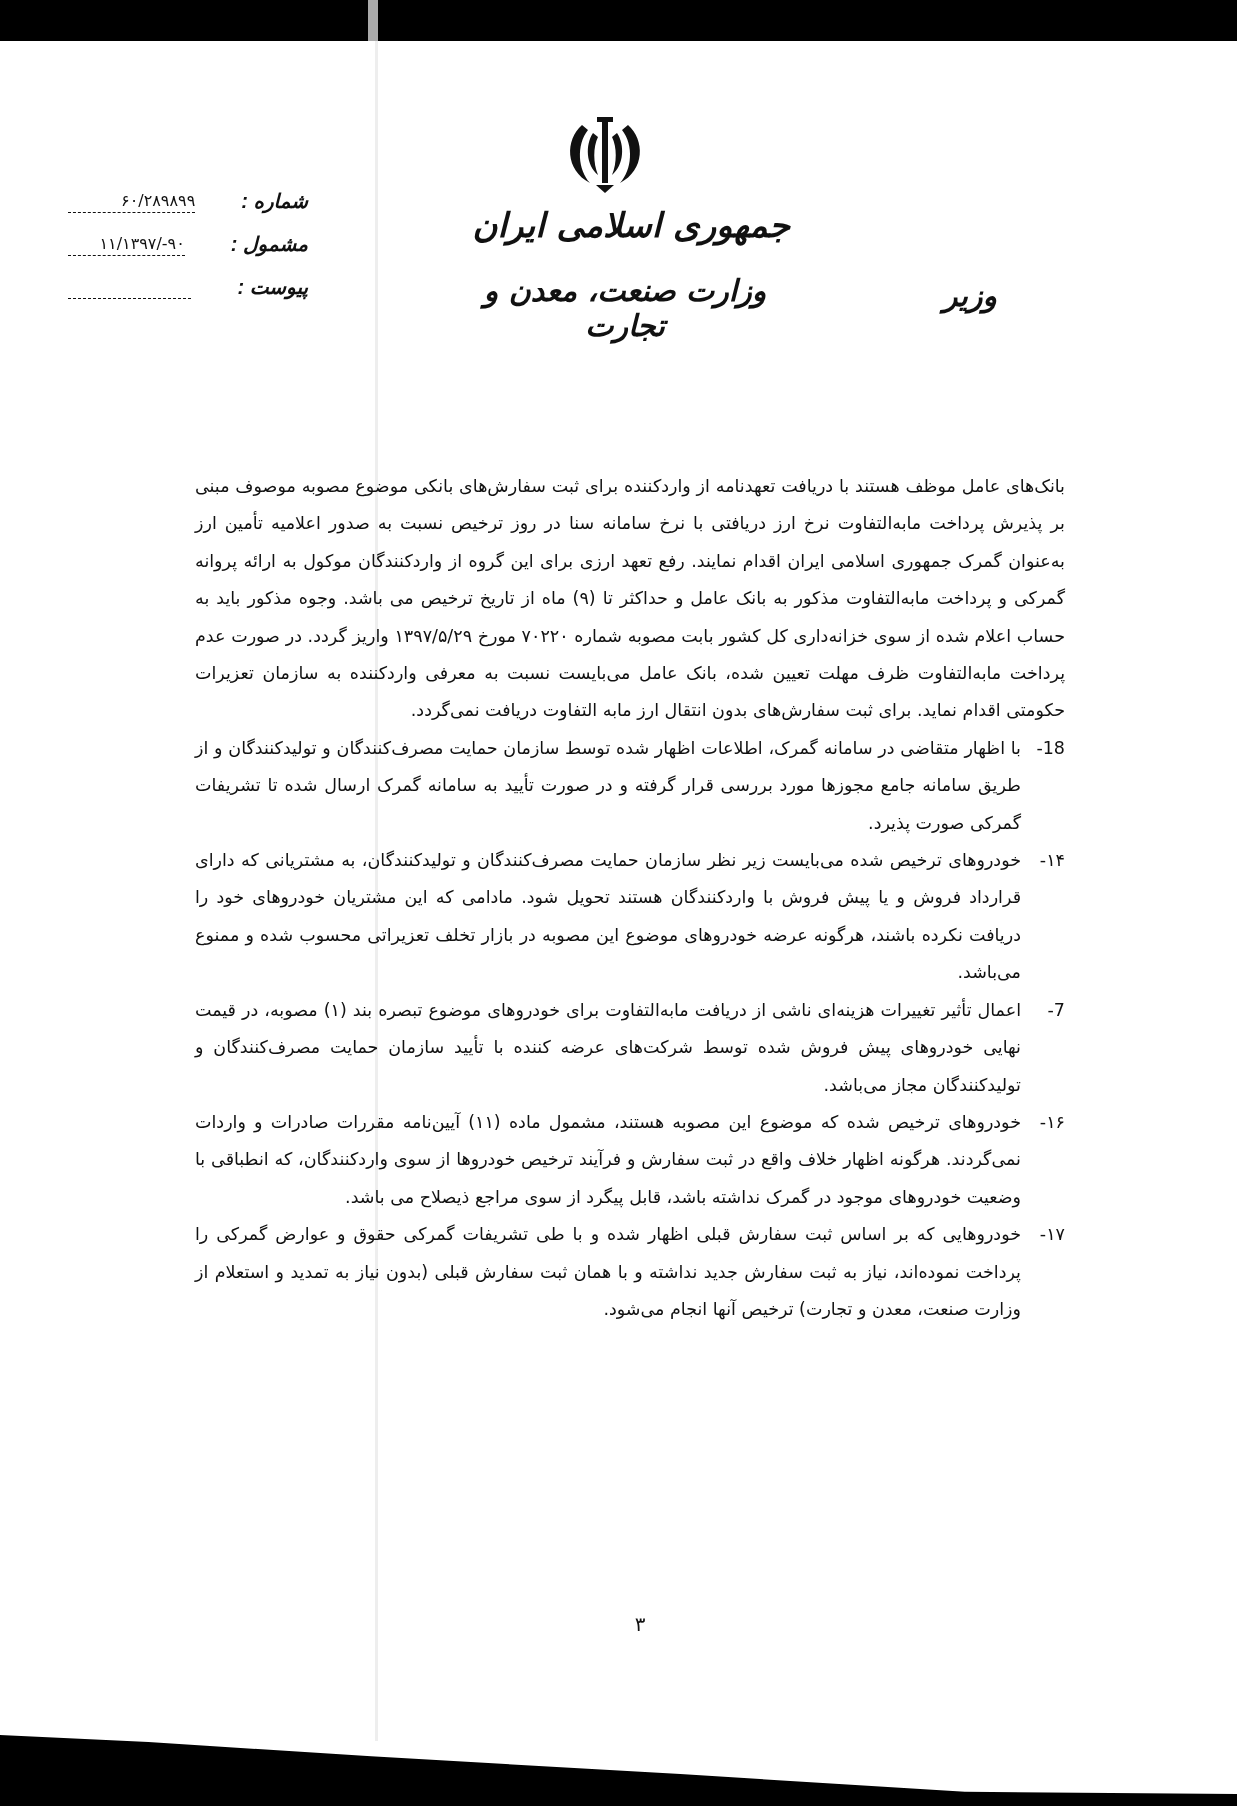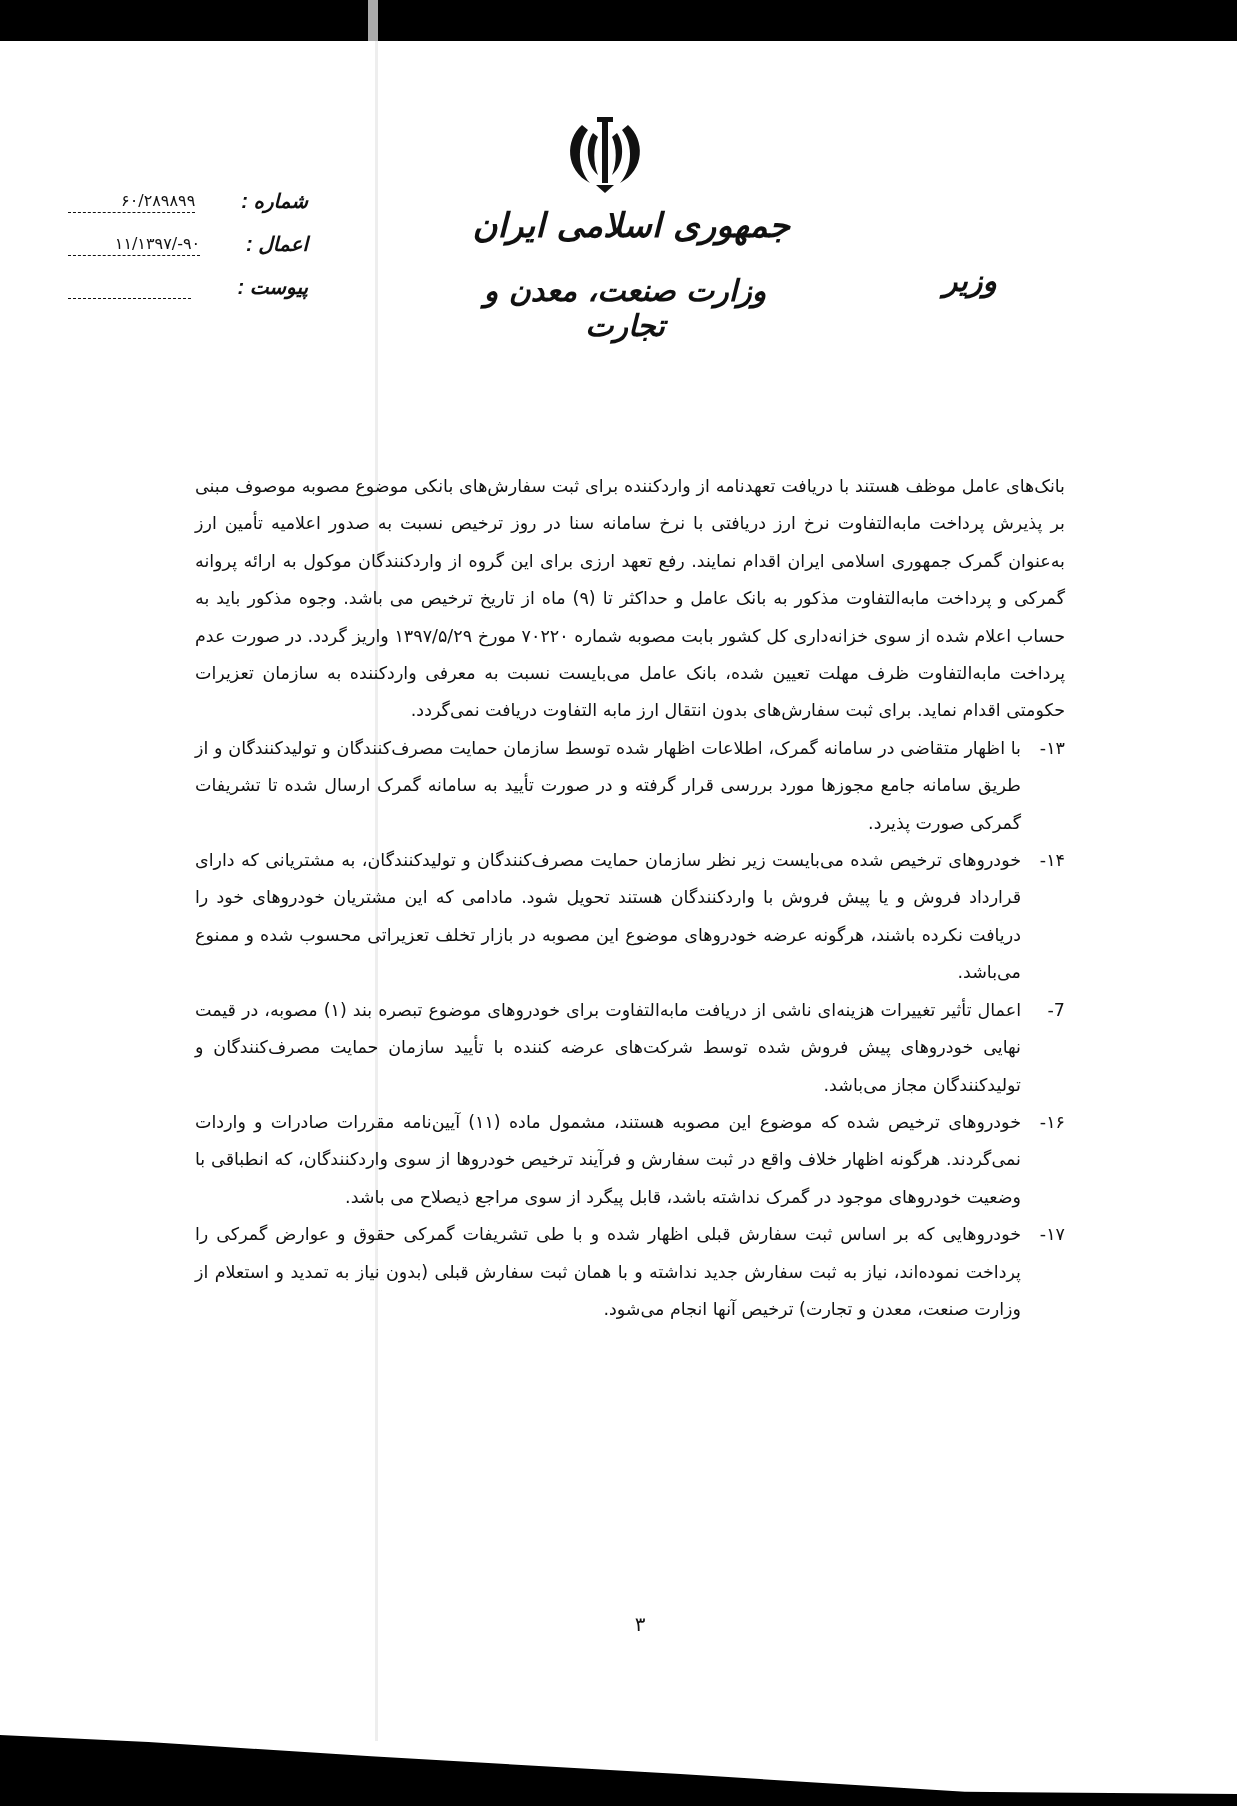--- a/index.html
+++ b/index.html
@@ -22,21 +22,21 @@
     position:absolute; left:470px; top:205px; width:320px; text-align:right;
     font-family:"DejaVu Serif", serif; font-style:italic; font-size:34px; font-weight:bold;
     direction:rtl;
   }
   .header-line2 {
     position:absolute; left:440px; top:273px; width:370px; text-align:center;
     font-family:"DejaVu Serif", serif; font-style:italic; font-size:30px; font-weight:bold;
     direction:rtl;
   }
   .minister {
-    position:absolute; left:930px; top:263px; width:80px; text-align:center;
+    position:absolute; left:930px; top:278px; width:80px; text-align:center;
     font-family:"DejaVu Serif", serif; font-style:italic; font-size:30px; font-weight:bold;
     direction:rtl;
   }
 
   .meta { position:absolute; left:68px; top:170px; width:240px; direction:rtl; }
   .meta-row { display:flex; align-items:flex-end; height:43px; }
   .meta-label {
     font-family:Liberation Sans, sans-serif; font-style:italic; font-size:20px; font-weight:bold;
     white-space:nowrap; padding-left:6px;margin-left:40px;
   }
@@ -78,35 +78,35 @@
 <div class="header-line1">جمهوری اسلامی ایران</div>
 <div class="header-line2">وزارت صنعت، معدن و تجارت</div>
 <div class="minister">وزیر</div>
 
 <div class="meta">
   <div class="meta-row">
     <span class="meta-label">شماره :</span>
     <span class="meta-value">۶۰/۲۸۹۸۹۹</span>
   </div>
   <div class="meta-row">
-    <span class="meta-label">اعمال :</span>
+    <span class="meta-label">مشمول :</span>
     <span class="meta-value">۹۰-/۱۱/۱۳۹۷</span>
   </div>
   <div class="meta-row">
     <span class="meta-label">پیوست :</span>
     <span class="meta-value"></span>
   </div>
 </div>
 
 <div class="body">
   <div class="clause">
     <span class="clause-text">بانک‌های عامل موظف هستند با دریافت تعهدنامه از واردکننده برای ثبت سفارش‌های بانکی موضوع مصوبه موصوف مبنی بر پذیرش پرداخت مابه‌التفاوت نرخ ارز دریافتی با نرخ سامانه سنا در روز ترخیص نسبت به صدور اعلامیه تأمین ارز به‌عنوان گمرک جمهوری اسلامی ایران اقدام نمایند. رفع تعهد ارزی برای این گروه از واردکنندگان موکول به ارائه پروانه گمرکی و پرداخت مابه‌التفاوت مذکور به بانک عامل و حداکثر تا (۹) ماه از تاریخ ترخیص می باشد. وجوه مذکور باید به حساب اعلام شده از سوی خزانه‌داری کل کشور بابت مصوبه شماره ۷۰۲۲۰ مورخ ۱۳۹۷/۵/۲۹ واریز گردد. در صورت عدم پرداخت مابه‌التفاوت ظرف مهلت تعیین شده، بانک عامل می‌بایست نسبت به معرفی واردکننده به سازمان تعزیرات حکومتی اقدام نماید. برای ثبت سفارش‌های بدون انتقال ارز مابه التفاوت دریافت نمی‌گردد.</span>
   </div>
   <div class="clause">
-    <span class="clause-num">۱۳-</span>
+    <span class="clause-num">18-</span>
     <span class="clause-text">با اظهار متقاضی در سامانه گمرک، اطلاعات اظهار شده توسط سازمان حمایت مصرف‌کنندگان و تولیدکنندگان و از طریق سامانه جامع مجوزها مورد بررسی قرار گرفته و در صورت تأیید به سامانه گمرک ارسال شده تا تشریفات گمرکی صورت پذیرد.</span>
   </div>
   <div class="clause">
     <span class="clause-num">۱۴-</span>
     <span class="clause-text">خودروهای ترخیص شده می‌بایست زیر نظر سازمان حمایت مصرف‌کنندگان و تولیدکنندگان، به مشتریانی که دارای قرارداد فروش و یا پیش فروش با واردکنندگان هستند تحویل شود. مادامی که این مشتریان خودروهای خود را دریافت نکرده باشند، هرگونه عرضه خودروهای موضوع این مصوبه در بازار تخلف تعزیراتی محسوب شده و ممنوع می‌باشد.</span>
   </div>
   <div class="clause">
     <span class="clause-num">7-</span>
     <span class="clause-text">اعمال تأثیر تغییرات هزینه‌ای ناشی از دریافت مابه‌التفاوت برای خودروهای موضوع تبصره بند (۱) مصوبه، در قیمت نهایی خودروهای پیش فروش شده توسط شرکت‌های عرضه کننده با تأیید سازمان حمایت مصرف‌کنندگان و تولیدکنندگان مجاز می‌باشد.</span>
   </div>

